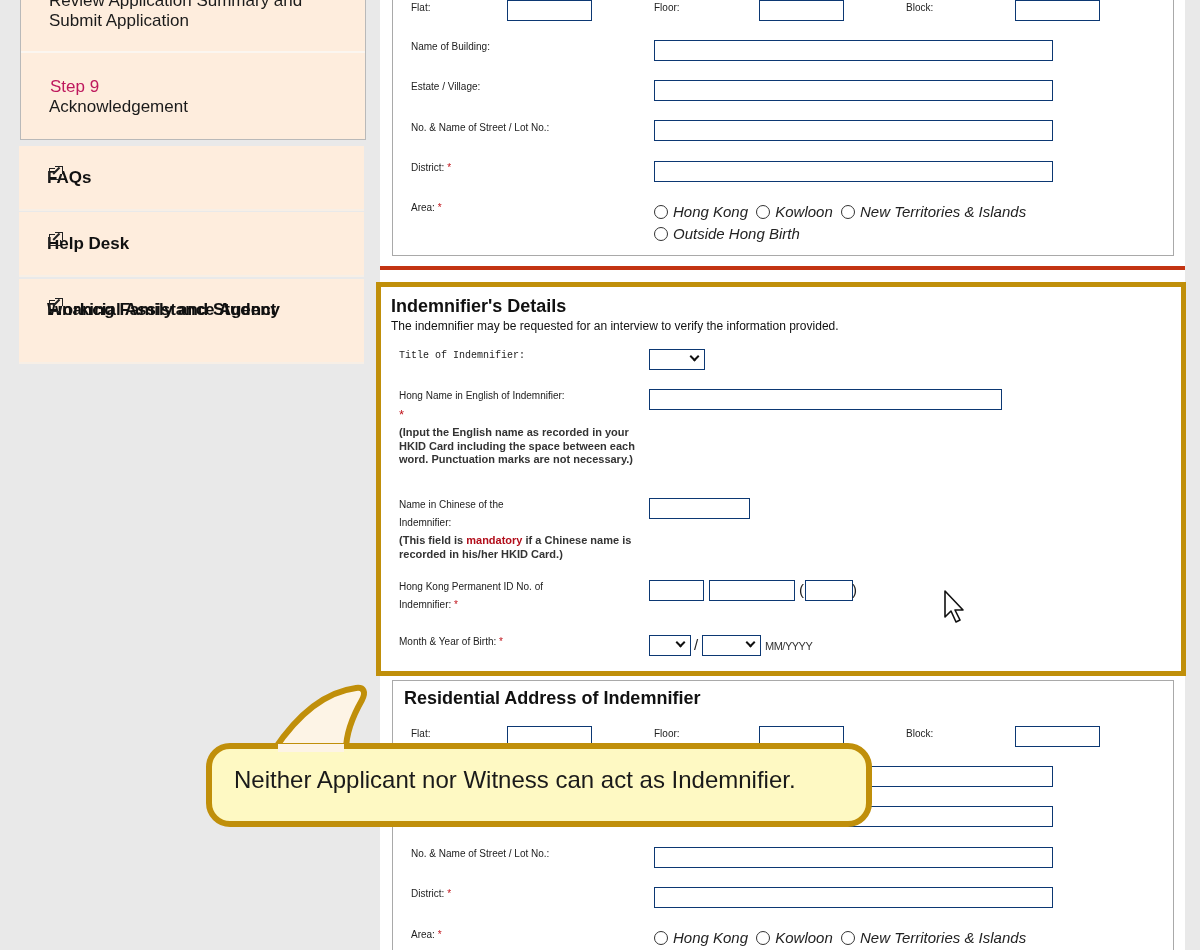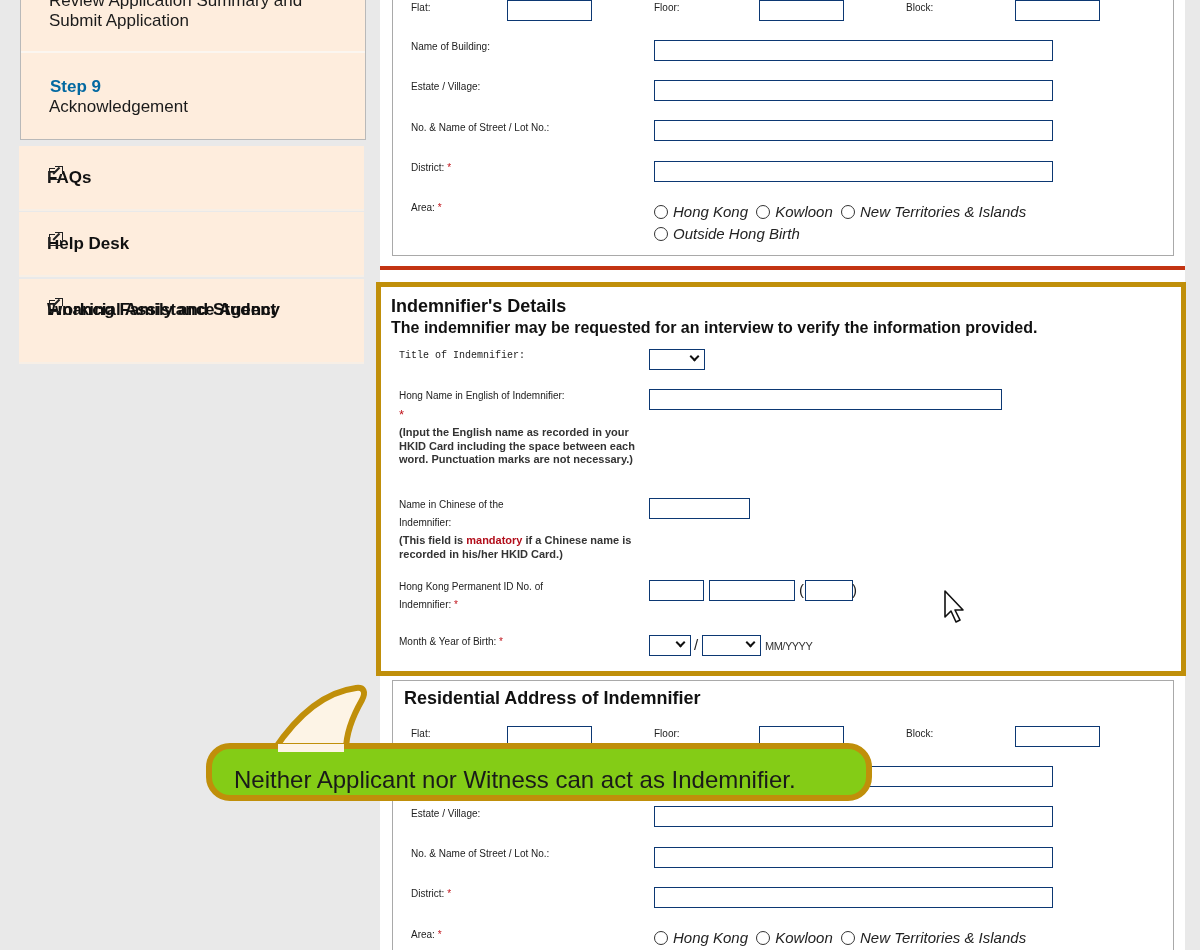--- a/index.html
+++ b/index.html
@@ -1,20 +1,20 @@
 <!DOCTYPE html>
 <html><head>
 <meta charset="utf-8">
 <style>
   * { box-sizing: border-box; margin: 0; padding: 0; }
   html, body { width: 1200px; height: 950px; overflow: hidden; }
   body { background: #e9e9e9; font-family: "Liberation Sans", sans-serif; color: #222; position: relative; }
   .steps-box { position: absolute; left: 20px; top: -40px; width: 346px; height: 180px; border: 1px solid #b9b9b9; background: #feeddd; }
   .step-item { position: absolute; left: 0; width: 344px; background: #feeddd; border-bottom: 2px solid #fbf6f0; }
-  .step-item .num { font-weight: bold; font-size: 17px; color: #0369a1; }
+  .step-item .num { font-weight: normal; font-size: 17px; color: #be185d; }
   .step-item .txt { font-size: 17px; color: #1b1b1b; line-height: 20px; }
   .link-item { position: absolute; left: 19px; width: 345px; background: #feeddd; border-bottom: 2px solid #f7efe6; }
   .link-item .lbl { font-weight: bold; font-size: 17px; color: #111; line-height: 20px; }
   .ext { display: inline-block; width: 12px; height: 12px; border: 1.4px solid #222; position: relative; margin-left: 2px; vertical-align: 5px; }
   .ext::after { content: ""; position: absolute; right: -3px; top: -3px; width: 7px; height: 7px; border-top: 1.5px solid #222; border-right: 1.5px solid #222; background: #feeddd; }
   .ext::before { content: ""; position: absolute; left: 3px; top: 4px; width: 9px; height: 1.5px; background: #222; transform: rotate(-45deg); transform-origin: left; z-index: 2; }
 
   
   .main-bg { position: absolute; left: 380px; top: 0; width: 805px; height: 950px; background: #fff; }
   .panel { position: absolute; border: 1px solid #a9a9a9; background: #fff; }
@@ -24,29 +24,29 @@
   .sel { position: absolute; height: 21px; border: 1.5px solid #0c3873; background: #fff; }
   .sel .chev { position: absolute; right: 6px; top: 3px; width: 7px; height: 7px; border-right: 2px solid #111; border-bottom: 2px solid #111; transform: rotate(45deg); }
   .radio-row { position: absolute; font-size: 15px; color: #222; white-space: nowrap; font-style: italic; }
   .radio { display: inline-block; width: 14px; height: 14px; border: 1.3px solid #333; border-radius: 50%; vertical-align: -2px; margin-right: 5px; background: #fff; }
   .opt { margin-right: 4px; }
 
   .red-rule { position: absolute; left: 380px; top: 266px; width: 805px; height: 4px; background: #c33412; }
 
   .highlight { position: absolute; left: 376px; top: 282px; width: 810px; height: 394px; border: 5px solid #c08f0a; background: #fff; }
   .sec-title { position: absolute; font-weight: bold; font-size: 18px; color: #111; white-space: nowrap; }
-  .sec-sub { position: absolute; font-weight: bold; font-size: 16px; color: #111; white-space: nowrap; }
+  .sec-sub { position: absolute; font-weight: normal; font-size: 12px; color: #111; white-space: nowrap; }
   .note { position: absolute; font-size: 11px; font-weight: bold; color: #333; line-height: 13.5px; }
   .note.n2 { font-weight: normal; }
   .mand { color: #b20d1a; font-weight: bold; }
   .paren { position: absolute; font-size: 15px; color: #222; }
   .fmt { position: absolute; font-size: 11px; color: #333; letter-spacing: -0.5px; }
 
   
-  .callout { position: absolute; left: 206px; top: 743px; width: 666px; height: 58px; background: #84cc16; border: 6px solid #c08f0a; border-radius: 24px; }
+  .callout { position: absolute; left: 206px; top: 743px; width: 666px; height: 84px; background: #fef9c3; border: 6px solid #c08f0a; border-radius: 24px; }
   .callout-text { position: absolute; left: 22px; top: 17px; font-size: 24px; color: #1a1a1a; white-space: nowrap; }
   .tail { position: absolute; left: 270px; top: 684px; }
 
   .cursor { position: absolute; left: 943px; top: 589px; }
 </style>
 </head>
 <body>
 
 <div>
   <div class="steps-box">

